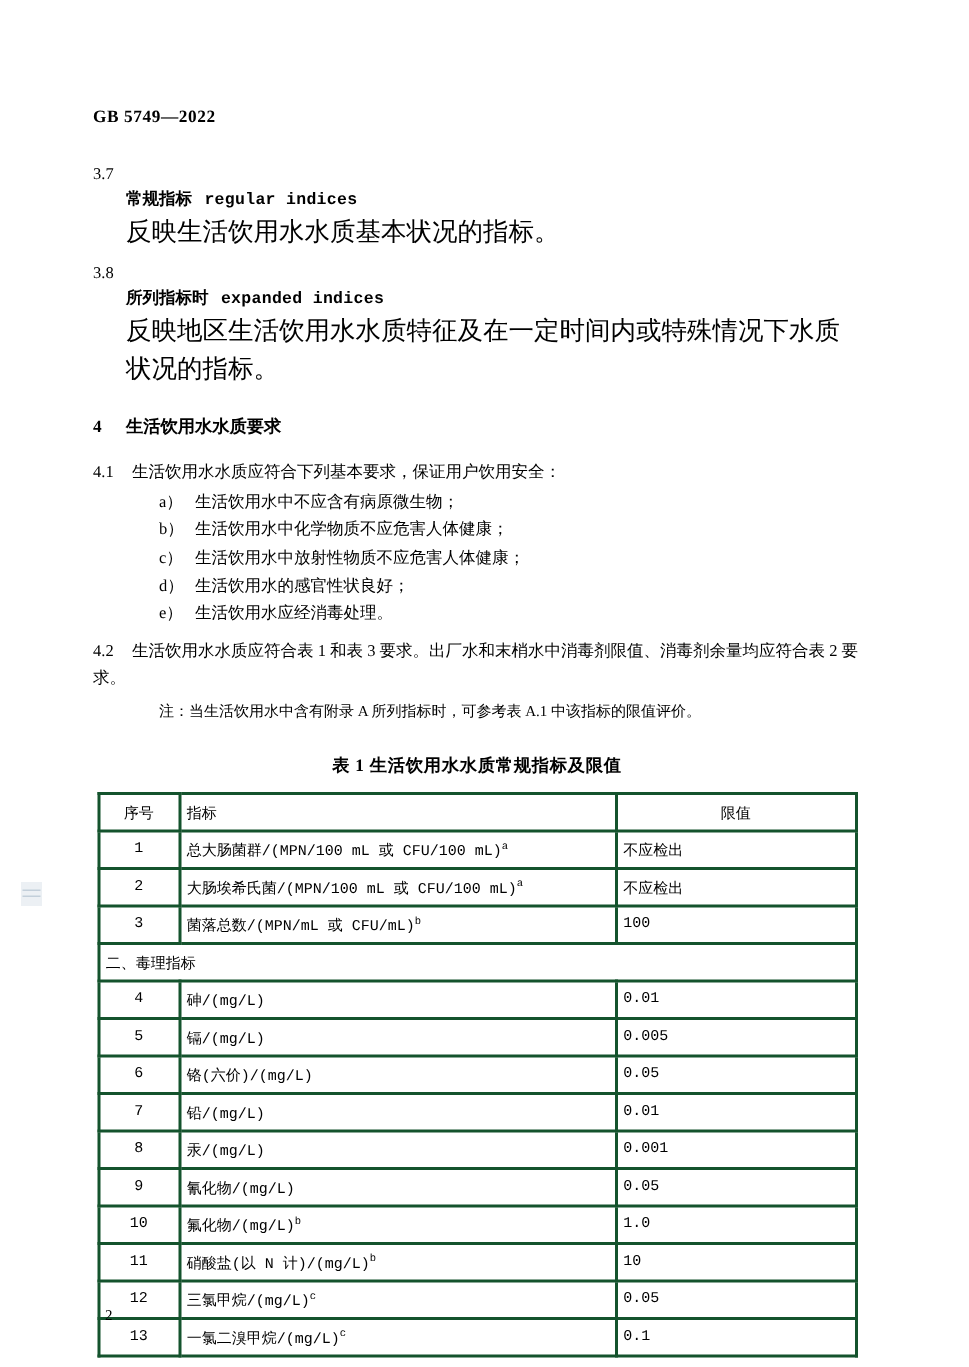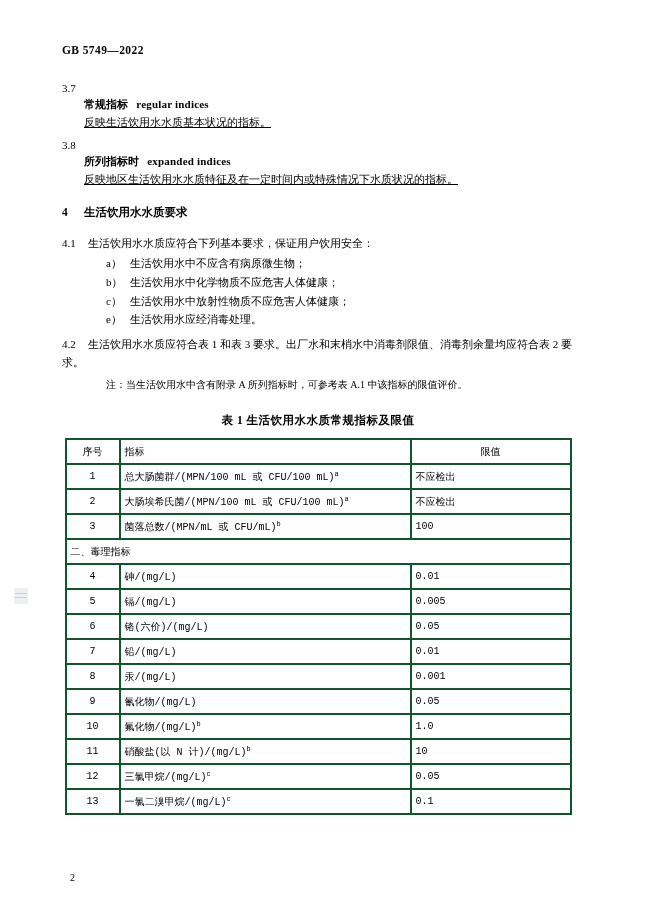--- a/index.html
+++ b/index.html
@@ -18,21 +18,21 @@
   .page {
     position: absolute;
     left: 0; top: 0;
     width: 646px;
     height: 911px;
     background: #ffffff;
   }
   .content {
     position: absolute;
     left: 62px;
-    top: 44px;
+    top: 72px;
     width: 512px;
   }
   .std-header {
     font-family: "Liberation Serif", serif;
     font-size: 11.5px;
     font-weight: bold;
     letter-spacing: 0.4px;
     margin-bottom: 26px;
   }
   .clause-num {
@@ -41,30 +41,29 @@
     font-family: "Liberation Serif", serif;
   }
   .term-line {
     font-size: 11px;
     font-weight: bold;
     margin: 0 0 2px 0;
     padding-left: 22px;
     font-family: "Liberation Serif", serif;
   }
   .term-line .en {
-    font-family: Liberation Serif, serif;
+    font-family: Liberation Mono, monospace;
     letter-spacing: 0.2px;
     margin-top: 46px;
   }
   .term-def {
-    font-size: 11px;
+    font-size: 17px;
     margin: 0 0 8px 0;
     padding-left: 22px;
     line-height: 1.5;
-    text-decoration: underline;
   }
   .section-title {
     font-size: 11.5px;
     font-weight: bold;
     margin: 18px 0 14px 0;
   }
   .section-title .num {
     display: inline-block;
     width: 22px;
   }
@@ -206,20 +205,23 @@
       <div class="list-item">
         <span class="marker">a）</span><span>生活饮用水中不应含有病原微生物；</span>
       </div>
       <div class="list-item">
         <span class="marker">b）</span><span>生活饮用水中化学物质不应危害人体健康；</span>
       </div>
       <div class="list-item">
         <span class="marker">c）</span><span>生活饮用水中放射性物质不应危害人体健康；</span>
       </div>
       <div class="list-item">
+        <span class="marker">d）</span><span>生活饮用水的感官性状良好；</span>
+      </div>
+      <div class="list-item">
         <span class="marker">e）</span><span>生活饮用水应经消毒处理。</span>
       </div>
     </div>
 
     <div class="para-block">
       <span class="hang">4.2</span><span>生活饮用水水质应符合表 1 和表 3 要求。出厂水和末梢水中消毒剂限值、消毒剂余量均应符合表 2 要求。</span>
     </div>
 
     <div class="note">
       <span>注：</span><span>当生活饮用水中含有附录 A 所列指标时，可参考表 A.1 中该指标的限值评价。</span>

